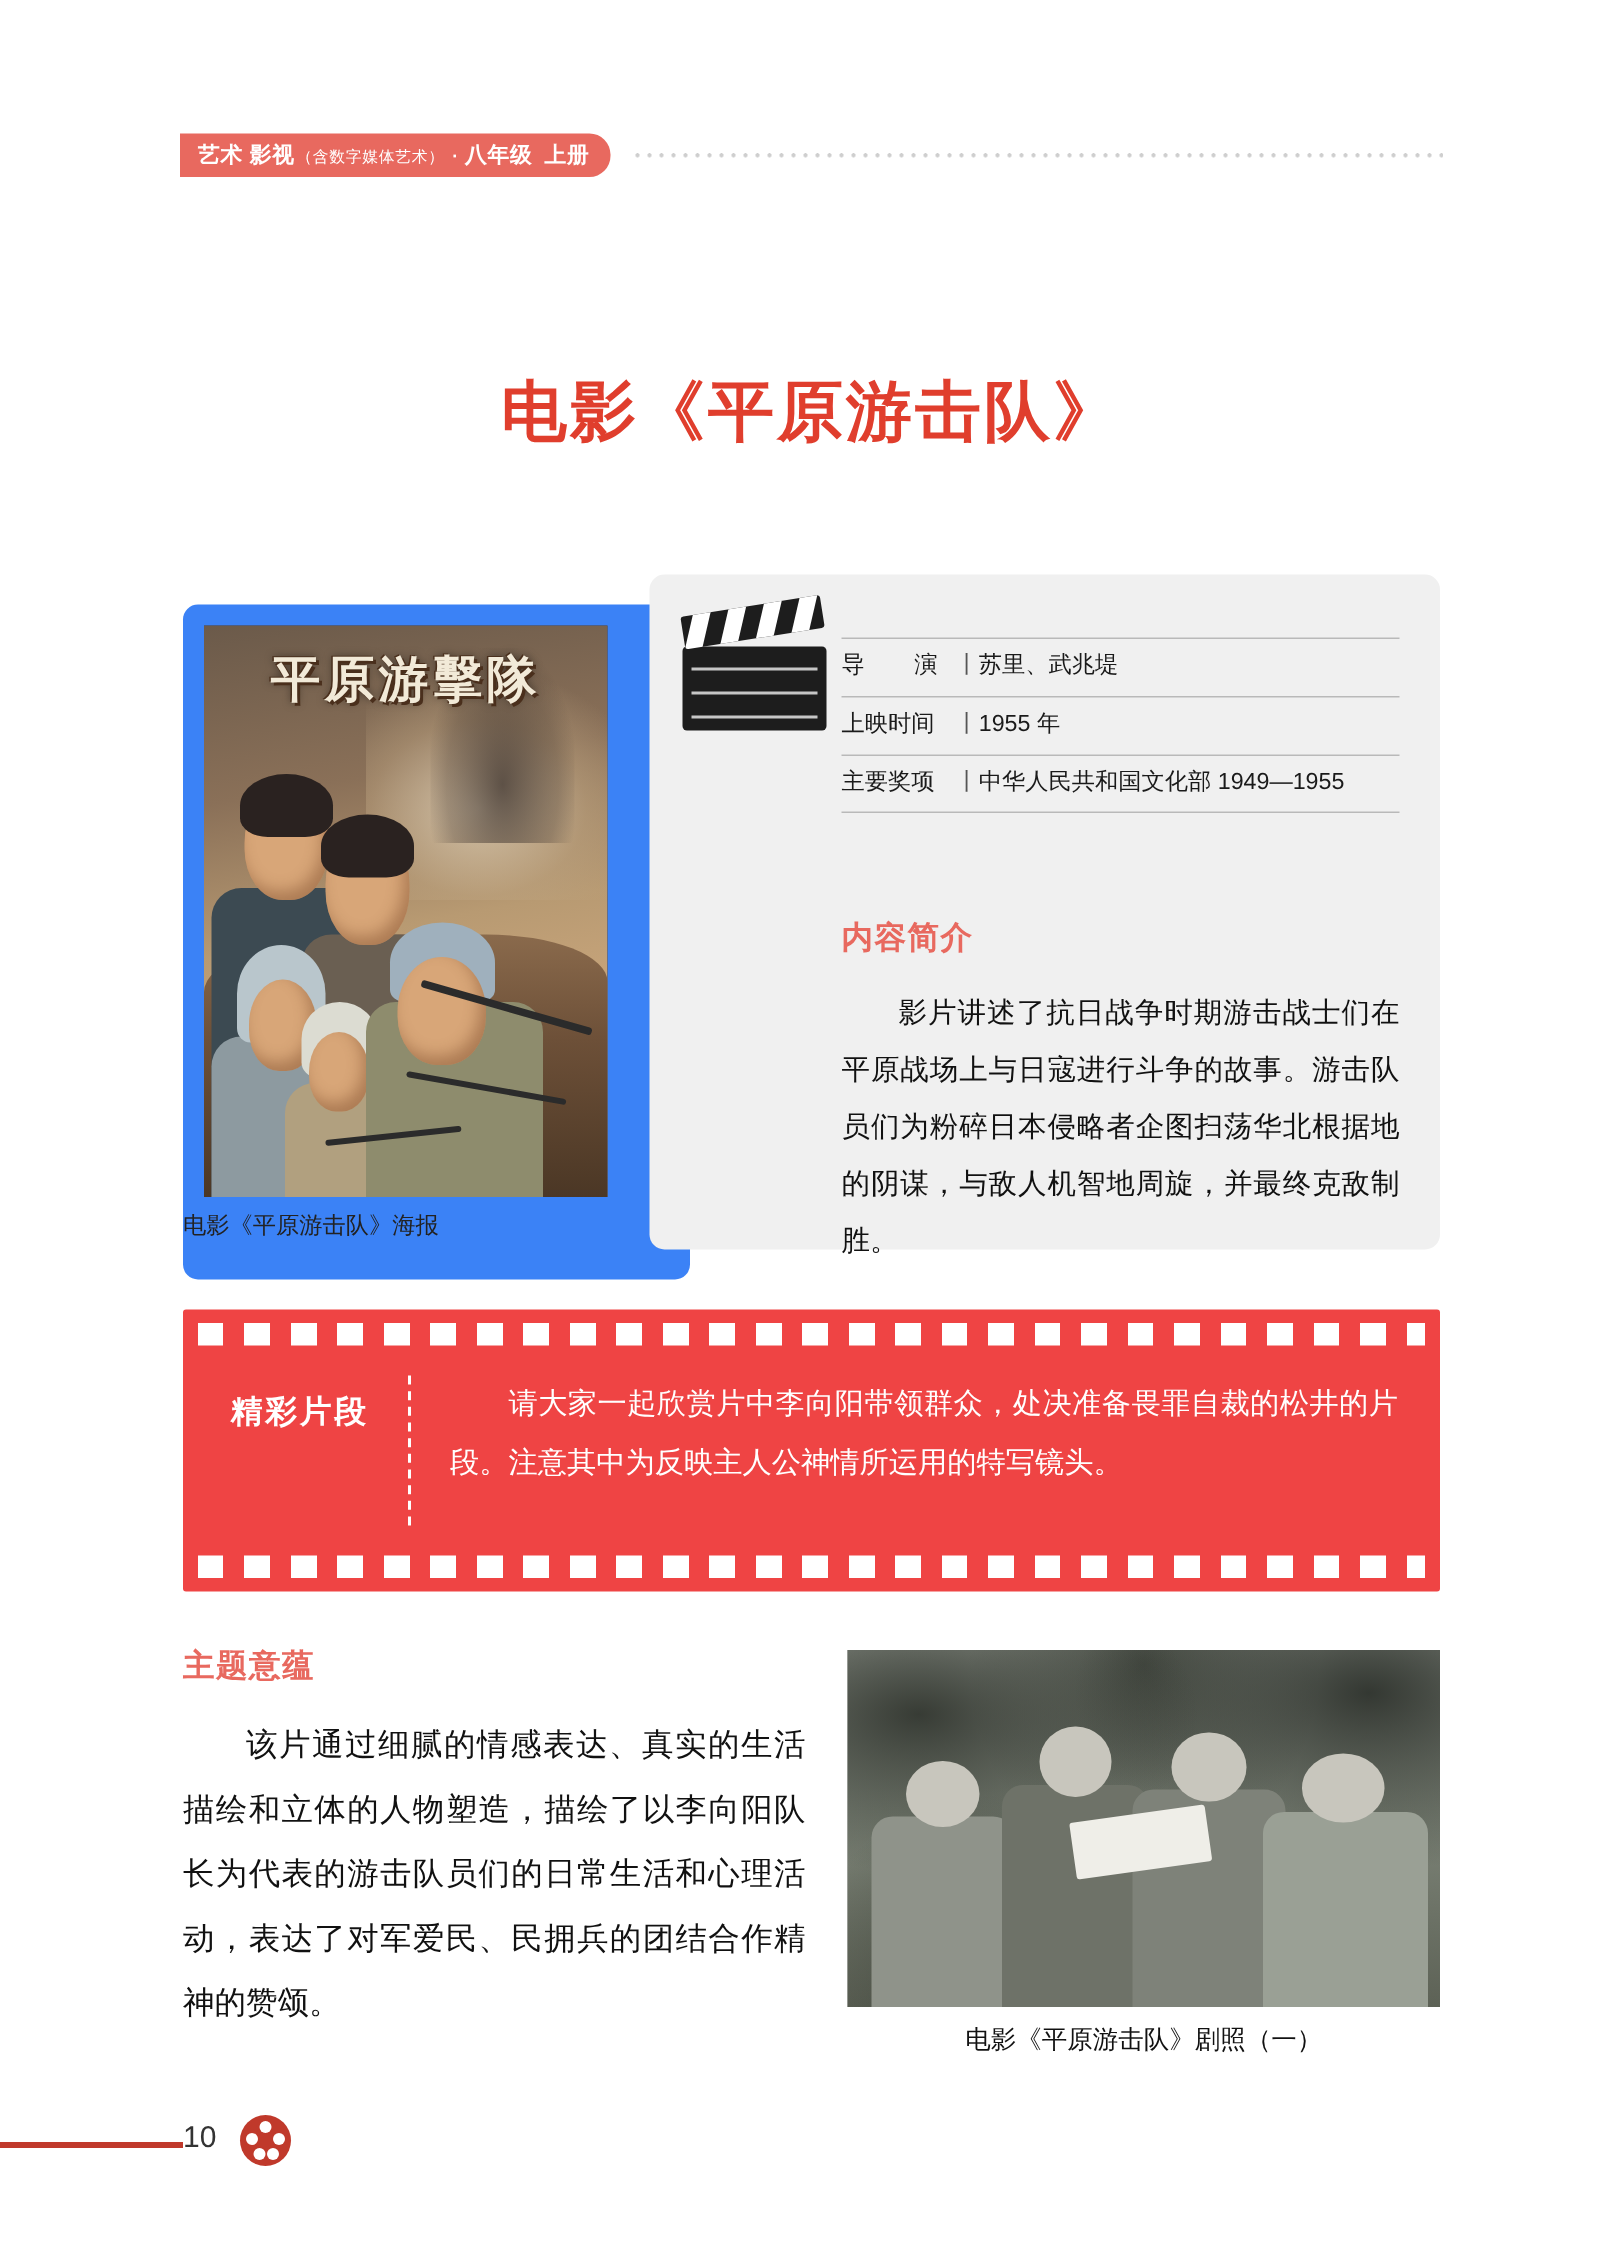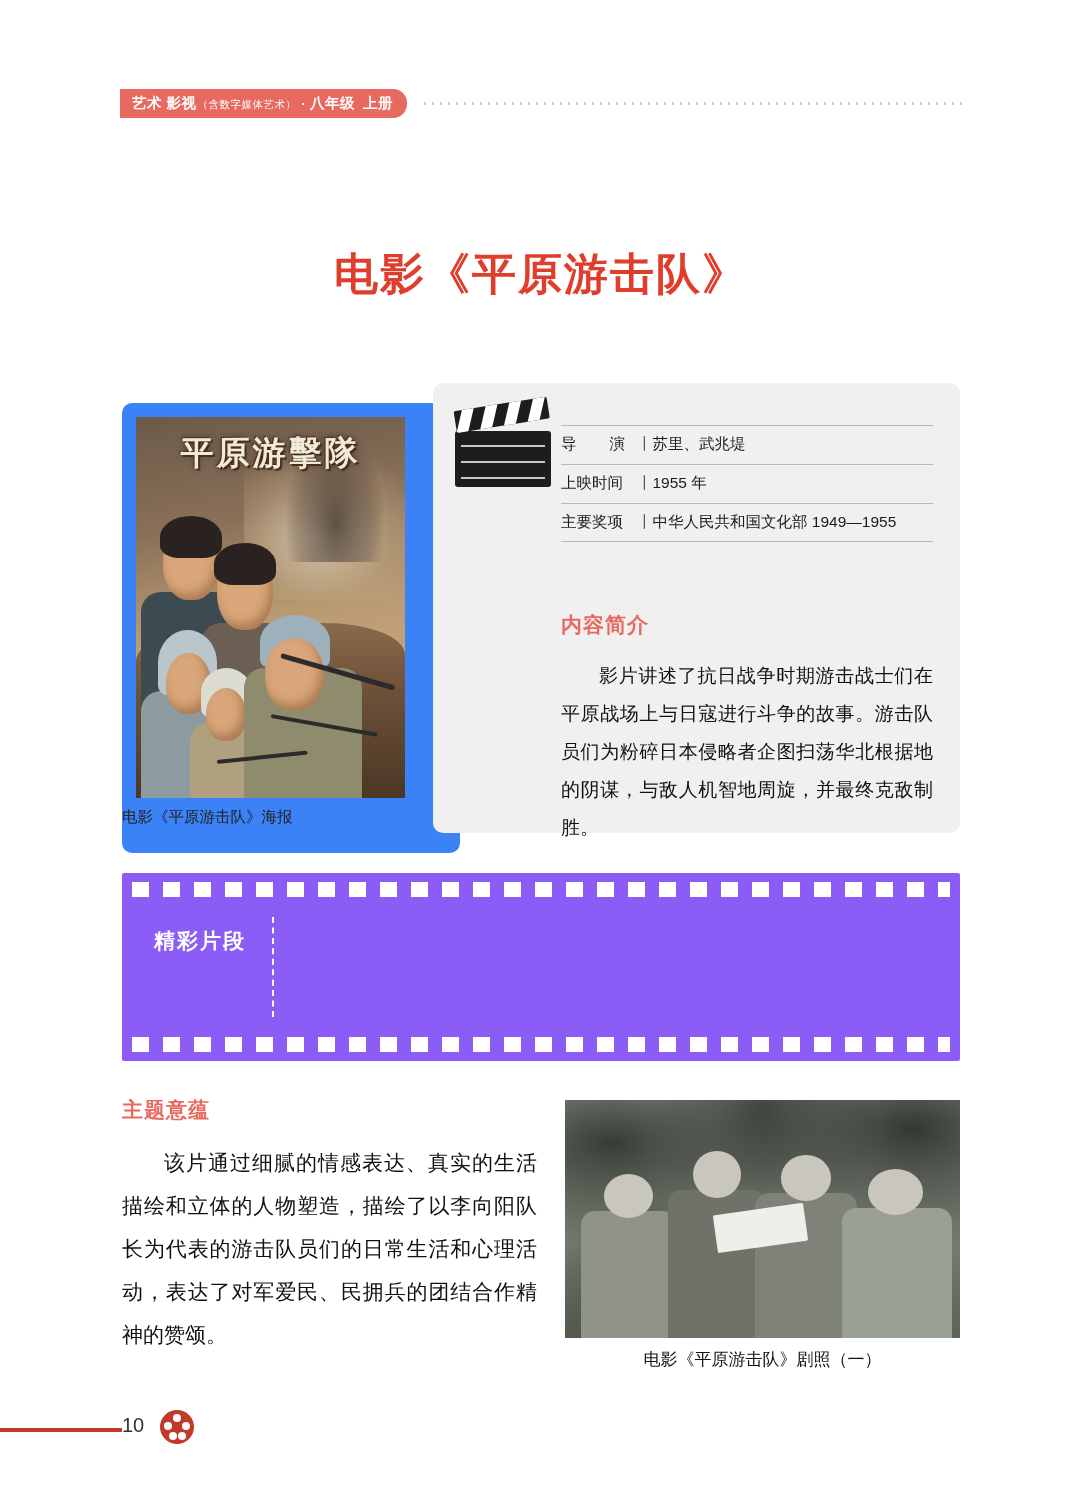--- a/index.html
+++ b/index.html
@@ -237,21 +237,21 @@
     font-family: "Liberation Serif", serif;
   }
 
   
   .filmstrip {
     position: absolute;
     left: 122px;
     top: 873px;
     width: 838px;
     height: 188px;
-    background: #8b5cf6;
+    background: #ef4444;
     border-radius: 2px;
   }
   .perf {
     position: absolute;
     left: 10px; right: 10px;
     height: 15px;
     background-image: repeating-linear-gradient(to right, #ffffff 0 17px, transparent 17px 31px);
   }
   .perf.top { top: 9px; }
   .perf.bottom { bottom: 9px; }
@@ -464,20 +464,21 @@
 
   <div class="section-head" id="synopsis-head">内容简介</div>
   <div class="synopsis-text">影片讲述了抗日战争时期游击战士们在平原战场上与日寇进行斗争的故事。游击队员们为粉碎日本侵略者企图扫荡华北根据地的阴谋，与敌人机智地周旋，并最终克敌制胜。</div>
 </div>
 
 <div class="filmstrip">
   <div class="perf top"></div>
   <div class="perf bottom"></div>
   <div class="clip-label">精彩片段</div>
   <div class="clip-divider"></div>
+  <div class="clip-text">请大家一起欣赏片中李向阳带领群众，处决准备畏罪自裁的松井的片段。注意其中为反映主人公神情所运用的特写镜头。</div>
 </div>
 
 <div class="section-head" id="theme-head">主题意蕴</div>
 <div class="theme-text">该片通过细腻的情感表达、真实的生活描绘和立体的人物塑造，描绘了以李向阳队长为代表的游击队员们的日常生活和心理活动，表达了对军爱民、民拥兵的团结合作精神的赞颂。</div>
 
 <div class="still-wrap">
   <div class="s-sky"></div>
   <div class="s-foliage"></div>
 
   <div class="s-fig" style="left:4%;width:24%;height:72%;">

